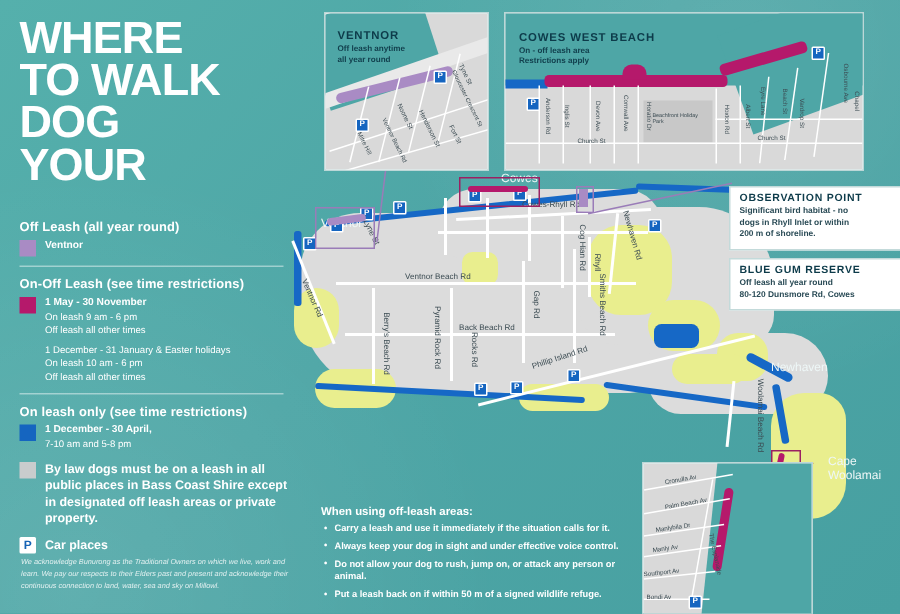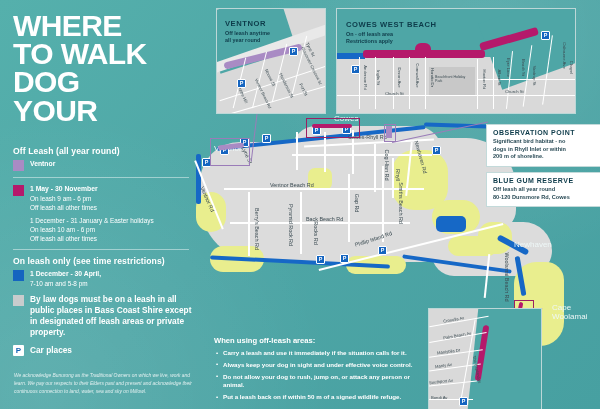--- a/index.html
+++ b/index.html
@@ -96,20 +96,21 @@
   <div id="legend">
 
     <div class="lg-head">Off Leash (all year round)</div>
     <div class="lg-row">
       <span class="sw" style="background:#a98bc4"></span>
       <span class="lg-txt"><span class="b">Ventnor</span></span>
     </div>
 
     <div class="rule"></div>
 
+    <div class="lg-head">On-Off Leash (see time restrictions)</div>
     <div class="lg-row">
       <span class="sw" style="background:#b5196b"></span>
       <span class="lg-txt">
         <span class="b">1 May - 30 November</span><br>
         <span>On leash 9 am - 6 pm</span><br>
         <span>Off leash all other times</span>
       </span>
     </div>
     <div class="lg-sub">
       <span class="b">1 December - 31 January &amp; Easter holidays</span><br>

